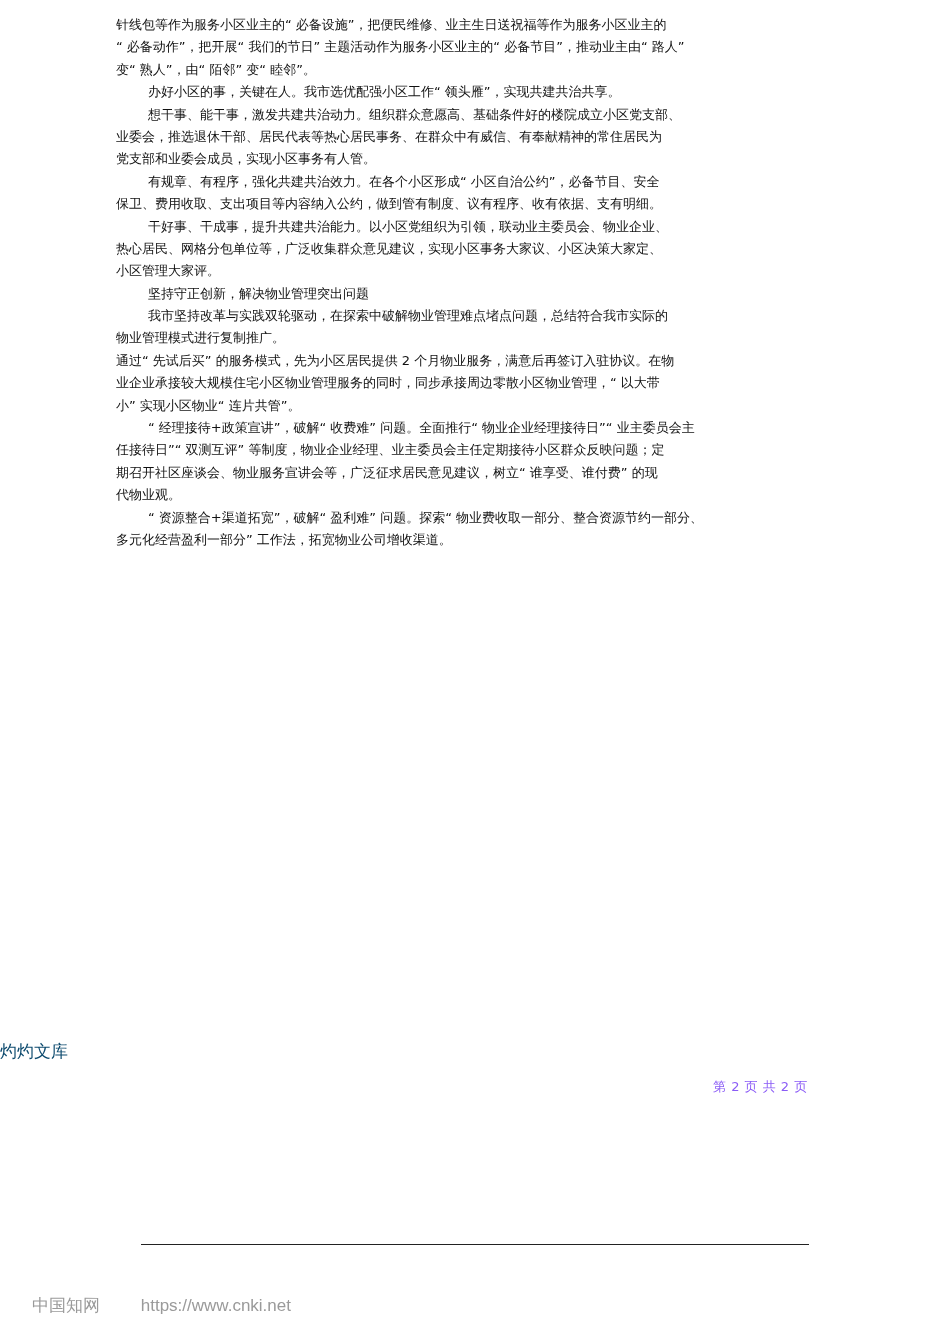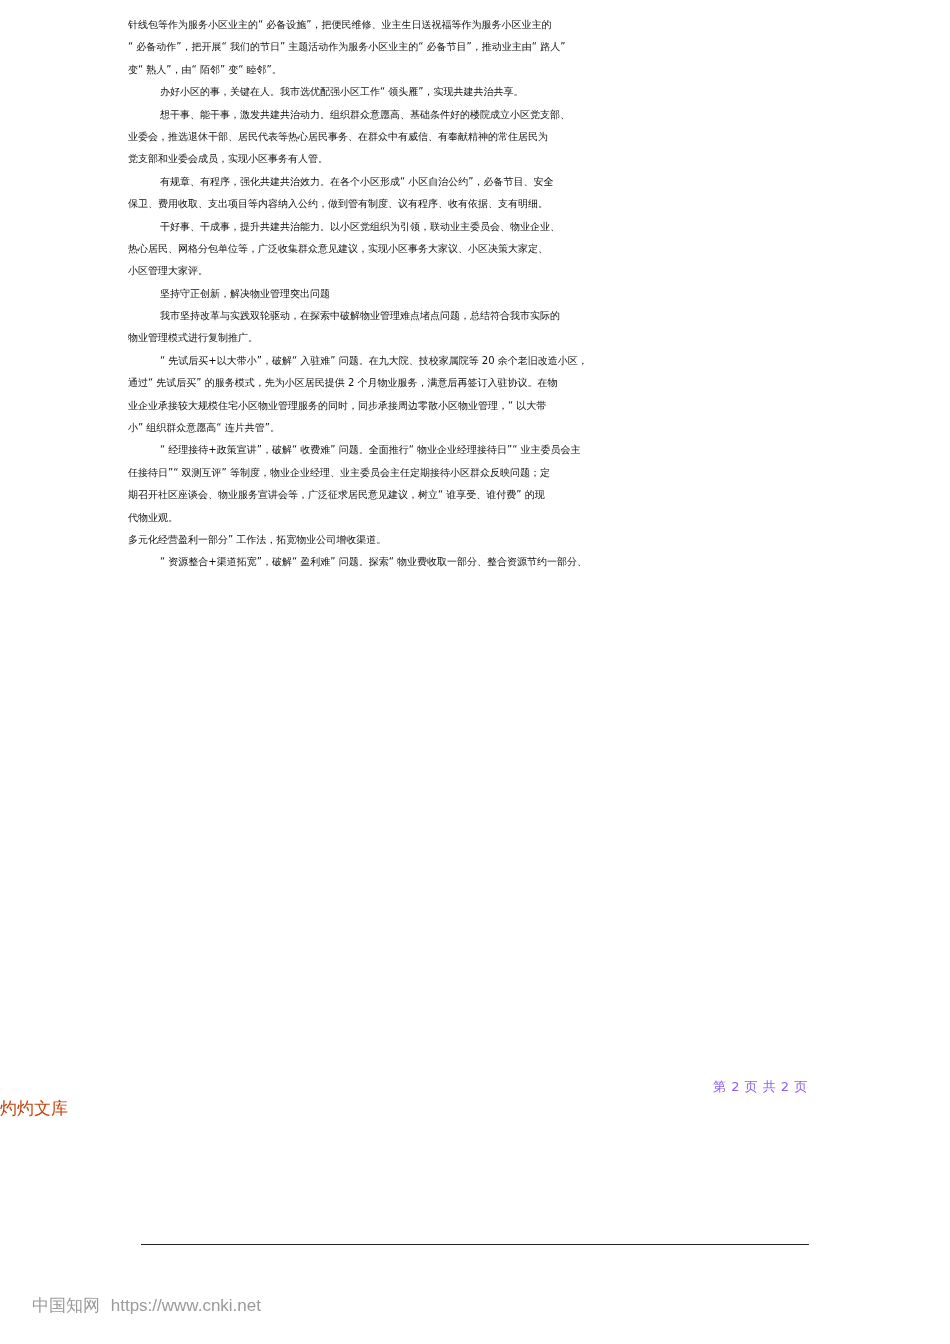--- a/index.html
+++ b/index.html
@@ -2,73 +2,72 @@
 <html><head>
   <meta charset="utf-8">
   <style>
     html, body { margin: 0; padding: 0; background: #ffffff; }
     body {
       width: 950px; height: 1344px; position: relative; overflow: hidden;
       font-family: "DejaVu Sans", "Liberation Sans", sans-serif;
       color: #111111;
     }
     .page-body {
-      position: absolute; left: 128px; top: 14px; width: 710px;
-      font-size: 10px; line-height: 22.4px;
+      position: absolute; left: 116px; top: 14px; width: 710px;
+      font-size: 13px; line-height: 22.4px;
     }
     .line { white-space: nowrap; height: 22.4px; }
     .indent { padding-left: 32px; }
     .page-number {
       position: absolute; left: 713px; top: 1078px;
       font-size: 13px; color: #8b5cf6; letter-spacing: 0.5px;
     }
     .library-label {
-      position: absolute; left: 0; top: 1097px;
-      font-size: 17px; color: #c2410c; font-family: Liberation Mono, monospace;
+      position: absolute; left: 0; top: 1040px;
+      font-size: 17px; color: #0c4a6e; font-family: Liberation Mono, monospace;
     }
     .footer-rule {
       position: absolute; left: 141px; top: 1244px; width: 668px; height: 1px;
       background: #222;
     }
     .cnki-footer {
       position: absolute; left: 32px; top: 1294px;
       font-size: 17px; color: #9a9a9a;
       font-family: "Liberation Sans", sans-serif;
     }
-    .cnki-footer .name { margin-right: 6px; }
+    .cnki-footer .name { margin-right: 36px; }
   </style>
 </head>
 <body>
 
 <div class="page-body">
   <div class="line">针线包等作为服务小区业主的“ 必备设施”，把便民维修、业主生日送祝福等作为服务小区业主的</div>
   <div class="line">“ 必备动作”，把开展“ 我们的节日” 主题活动作为服务小区业主的“ 必备节目”，推动业主由“ 路人”</div>
   <div class="line">变“ 熟人”，由“ 陌邻” 变“ 睦邻”。</div>
   <div class="line indent">办好小区的事，关键在人。我市选优配强小区工作“ 领头雁”，实现共建共治共享。</div>
   <div class="line indent">想干事、能干事，激发共建共治动力。组织群众意愿高、基础条件好的楼院成立小区党支部、</div>
   <div class="line">业委会，推选退休干部、居民代表等热心居民事务、在群众中有威信、有奉献精神的常住居民为</div>
   <div class="line">党支部和业委会成员，实现小区事务有人管。</div>
   <div class="line indent">有规章、有程序，强化共建共治效力。在各个小区形成“ 小区自治公约”，必备节目、安全</div>
   <div class="line">保卫、费用收取、支出项目等内容纳入公约，做到管有制度、议有程序、收有依据、支有明细。</div>
   <div class="line indent">干好事、干成事，提升共建共治能力。以小区党组织为引领，联动业主委员会、物业企业、</div>
   <div class="line">热心居民、网格分包单位等，广泛收集群众意见建议，实现小区事务大家议、小区决策大家定、</div>
   <div class="line">小区管理大家评。</div>
   <div class="line indent">坚持守正创新，解决物业管理突出问题</div>
   <div class="line indent">我市坚持改革与实践双轮驱动，在探索中破解物业管理难点堵点问题，总结符合我市实际的</div>
   <div class="line">物业管理模式进行复制推广。</div>
-  <div class="line indent">“ 先试后买+以大带小”，破解“ 入驻难” 问题。在九大院、技校家属院等 20 余个老旧改造小区，</div>
   <div class="line">通过“ 先试后买” 的服务模式，先为小区居民提供 2 个月物业服务，满意后再签订入驻协议。在物</div>
   <div class="line">业企业承接较大规模住宅小区物业管理服务的同时，同步承接周边零散小区物业管理，“ 以大带</div>
-  <div class="line">小” 组织群众意愿高“ 连片共管”。</div>
+  <div class="line">小” 实现小区物业“ 连片共管”。</div>
   <div class="line indent">“ 经理接待+政策宣讲”，破解“ 收费难” 问题。全面推行“ 物业企业经理接待日”“ 业主委员会主</div>
   <div class="line">任接待日”“ 双测互评” 等制度，物业企业经理、业主委员会主任定期接待小区群众反映问题；定</div>
   <div class="line">期召开社区座谈会、物业服务宣讲会等，广泛征求居民意见建议，树立“ 谁享受、谁付费” 的现</div>
   <div class="line">代物业观。</div>
+  <div class="line indent">“ 资源整合+渠道拓宽”，破解“ 盈利难” 问题。探索“ 物业费收取一部分、整合资源节约一部分、</div>
   <div class="line">多元化经营盈利一部分” 工作法，拓宽物业公司增收渠道。</div>
-  <div class="line indent">“ 资源整合+渠道拓宽”，破解“ 盈利难” 问题。探索“ 物业费收取一部分、整合资源节约一部分、</div>
 </div>
 
 <div class="page-number">第 2 页 共 2 页</div>
 <div class="library-label">灼灼文库</div>
 <div class="footer-rule"></div>
 <div class="cnki-footer">
   <span class="name">中国知网</span>
   <span class="url">https://www.cnki.net</span>
 </div>
 

